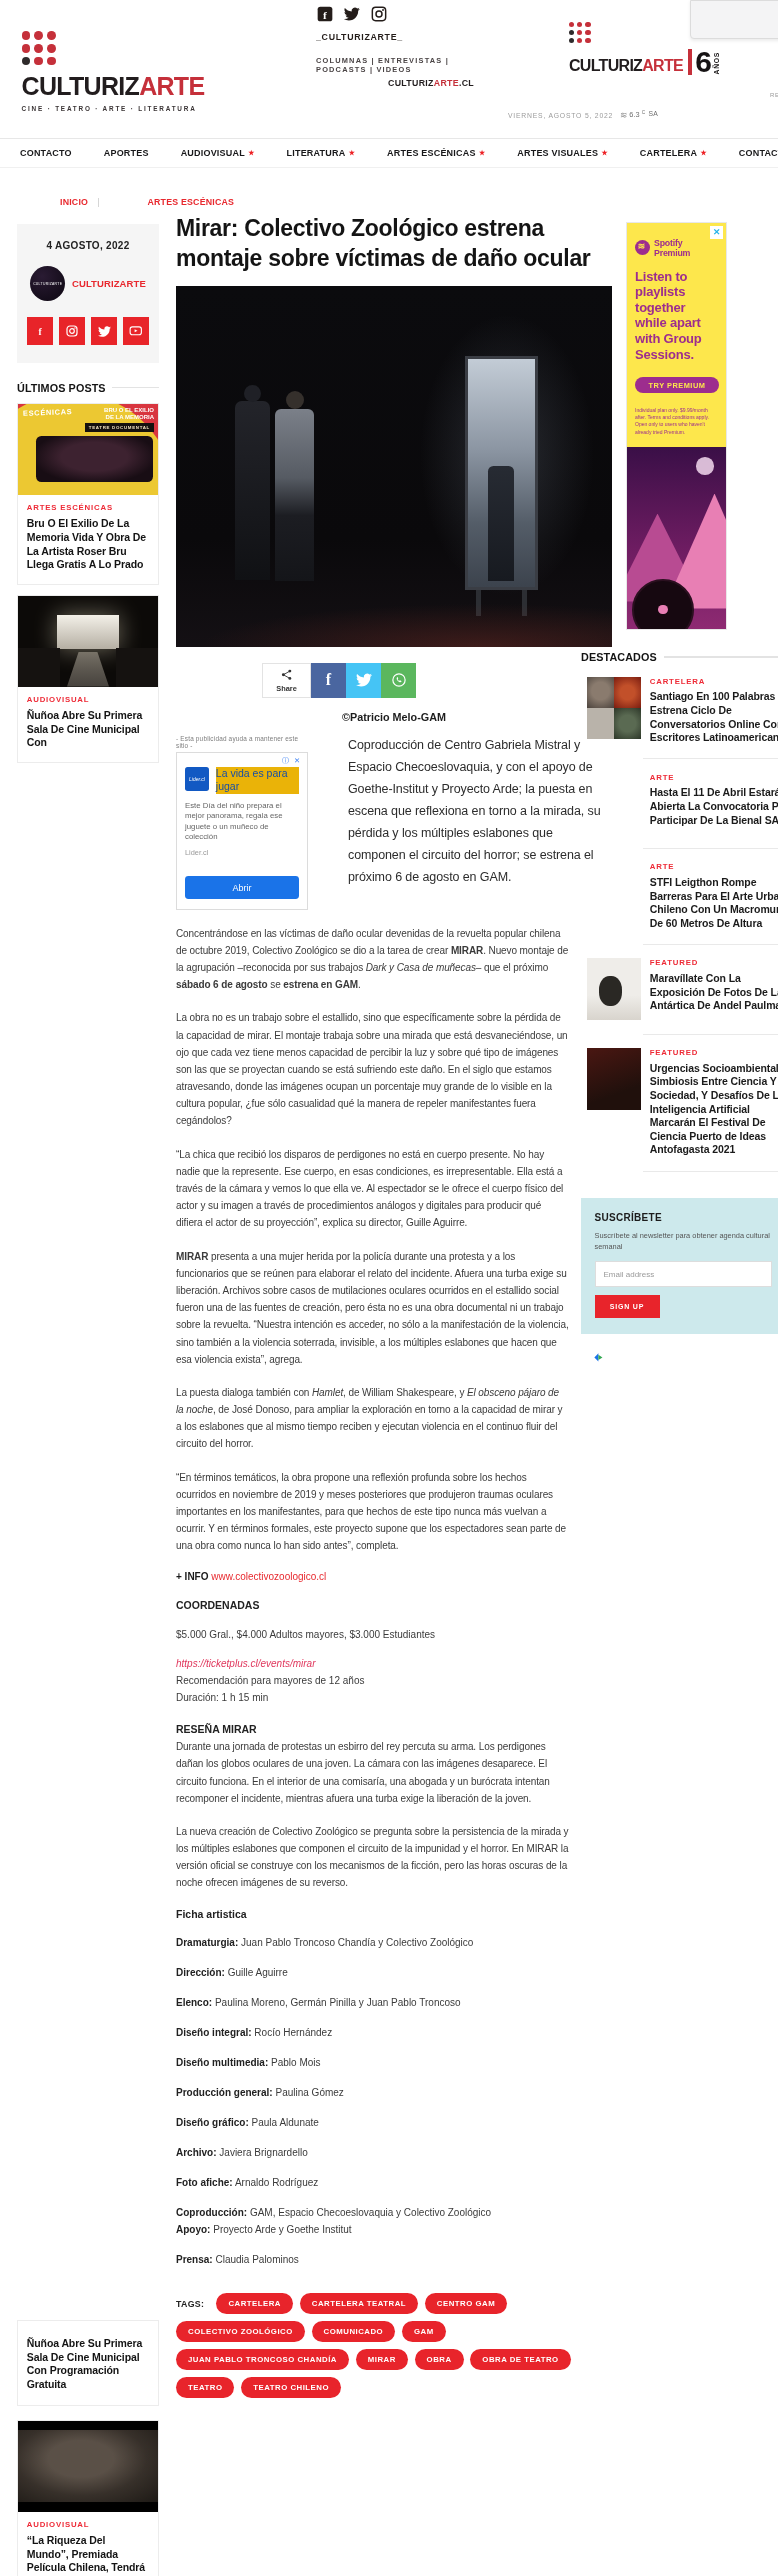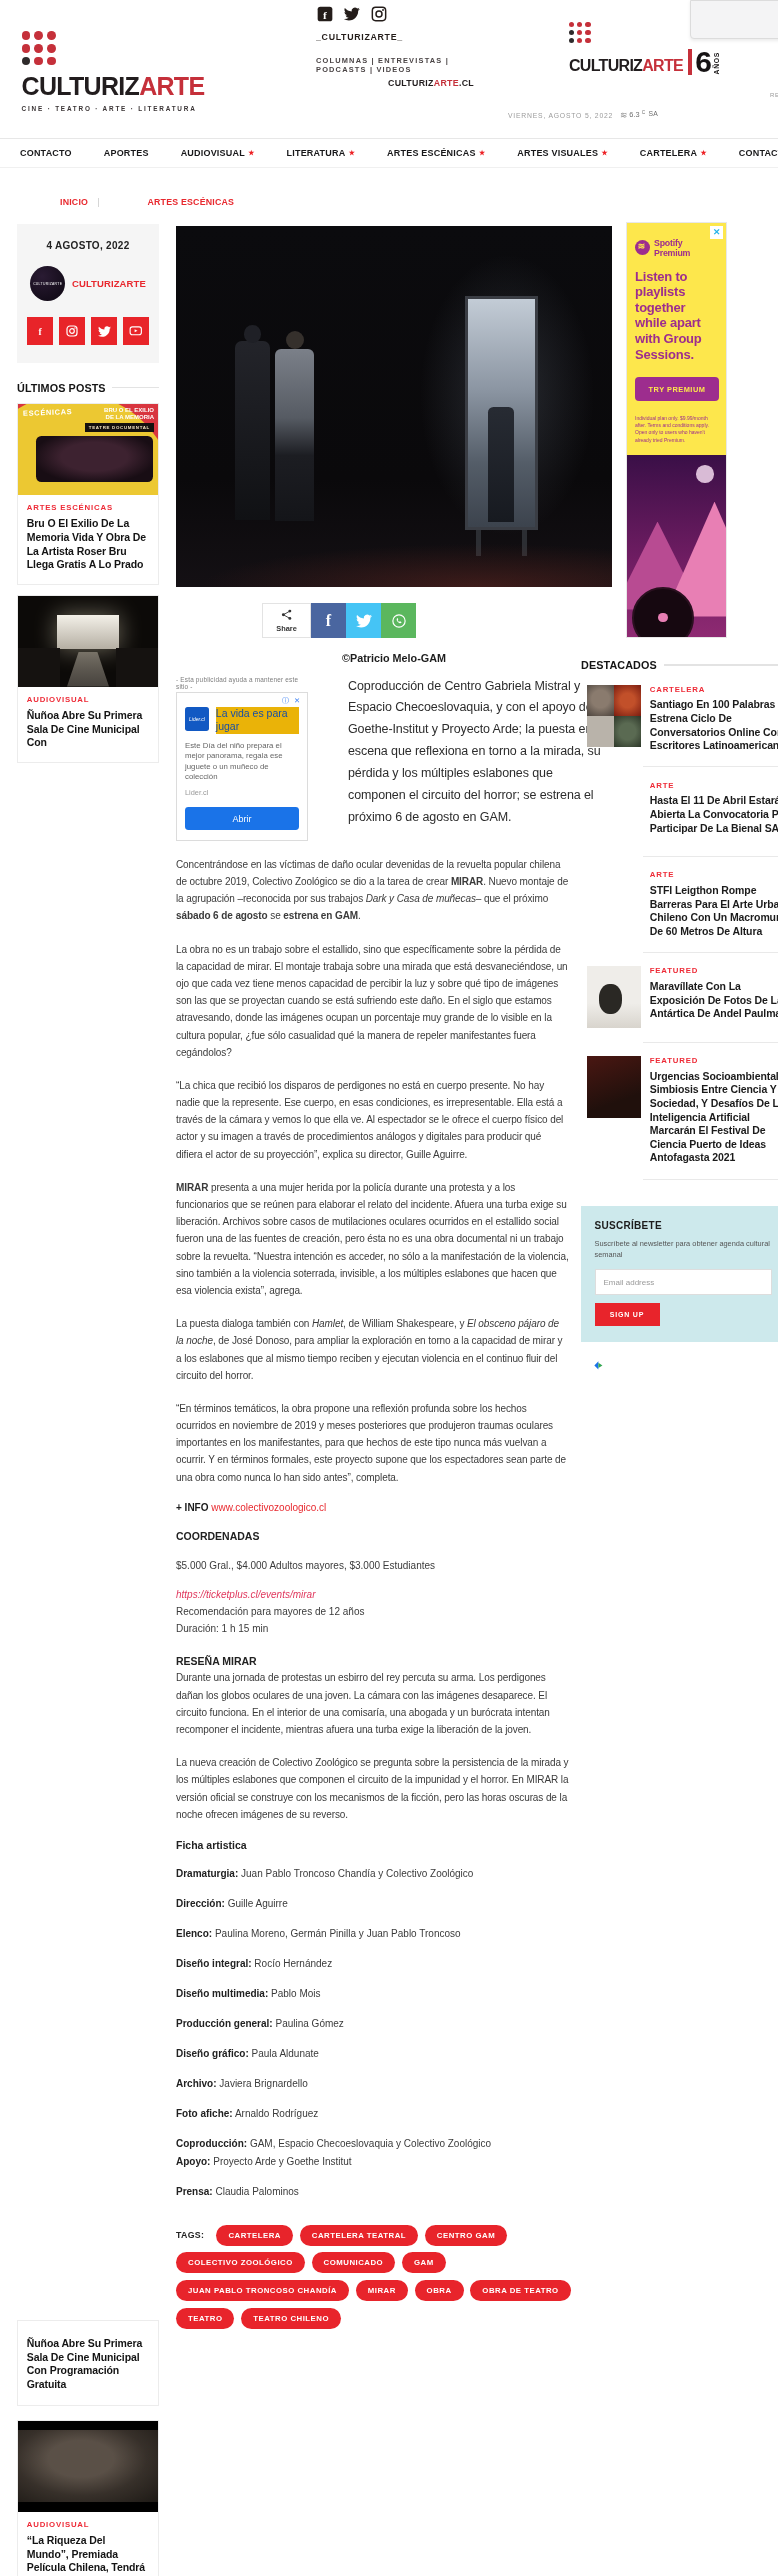--- a/index.html
+++ b/index.html
@@ -154,21 +154,21 @@
   .adbox-wrap { float:left; width:132px; }
   .ad-note { font-size:6.4px; color:#7d7d7d; letter-spacing:0.2px; margin-bottom:2.7px; }
   .adbox { border:0.7px solid #dcdcdc; background:#fff; padding:6.8px 8px 9.5px; position:relative; }
   .ad-ctrls { position:absolute; right:5.4px; top:2.7px; font-size:7.4px; color:#4285f4; letter-spacing:1.4px; cursor:pointer; }
   .ad-logo-row { display:flex; gap:6.8px; margin-top:6.8px; }
   .ad-logo { width:24px; height:24px; background:#1259c3; border-radius:2.7px; color:#fff; font-size:5px; font-style:italic;
     display:flex; align-items:center; justify-content:center; flex:0 0 auto; }
   .ad-title { font-size:10.5px; line-height:1.3; color:#174ea6; background:#eab308; box-decoration-break:clone; cursor:pointer; }
   .ad-body { margin-top:6.8px; font-size:7.8px; line-height:1.35; color:#666; }
   .ad-domain { margin-top:5.4px; font-size:7.4px; color:#999; }
-  .ad-cta { margin-top:10px; width:100%; height:23px; background:#1a73e8; color:#fff; border:none; border-radius:3.4px;
+  .ad-cta { margin-top:19px; width:100%; height:23px; background:#1a73e8; color:#fff; border:none; border-radius:3.4px;
     font-size:9px; font-family:"Liberation Sans", sans-serif; cursor:pointer; }
   .lead { margin-left:172px; width:263px; font-size:12.5px; line-height:1.75; color:#2d2d2d; letter-spacing:-0.1px; }
   .clear { clear:both; }
 
   .body-text { margin-top:15px; width:393px; }
   .body-text p { font-size:10px; line-height:1.72; color:#3b3b3b; margin-bottom:16px; letter-spacing:-0.1px; }
   .body-text .seg-b { font-weight:700; } .body-text .seg-i { font-style:italic; }
   .info-line { font-size:10px; font-weight:700; margin-bottom:17.6px; }
   .info-line a { color:#e8282e; text-decoration:none; font-weight:400; cursor:pointer; }
   .block-head { font-size:10.5px; font-weight:800; margin-bottom:2.7px; color:#222; }
@@ -189,21 +189,21 @@
   .right-col { position:absolute; left:581px; top:53px; width:216px; }
   .spotify-ad { margin-left:45px; width:101px; border:0.7px solid #e8e8e8; }
   .spotify-top { background:#fde74c; padding:9.5px 8px 10.8px; position:relative; }
   .spotify-close { position:absolute; right:2.7px; top:2.7px; width:13.5px; height:13.5px; background:#fff;
     color:#23b3e8; font-size:8.8px; font-weight:700; display:flex; align-items:center; justify-content:center; cursor:pointer; }
   .spotify-brand { display:flex; align-items:center; gap:4px; margin-top:5.4px; }
   .spotify-logo { width:15px; height:15px; border-radius:50%; background:#9d2d8e; position:relative; flex:0 0 auto; }
   .spotify-logo:before { content:"≋"; position:absolute; left:2.7px; top:0.7px; color:#fde74c; font-size:8.8px; }
   .spotify-brand span { font-size:8.8px; font-weight:800; color:#9d2d8e; letter-spacing:-0.2px; }
   .spotify-headline { margin-top:10.8px; font-size:13px; line-height:1.2; font-weight:800; color:#9d2d8e; letter-spacing:-0.2px; }
-  .spotify-cta { margin:15px auto 0; width:84px; height:24px; border-radius:4px; background:#9d2d8e; border:none;
+  .spotify-cta { margin:15px auto 0; width:84px; height:16px; border-radius:12px; background:#9d2d8e; border:none;
     color:#fde74c; font-size:7.4px; font-weight:800; letter-spacing:0.5px; display:block; cursor:pointer;
     font-family:"Liberation Sans", sans-serif; }
   .spotify-legal { margin-top:13.5px; font-size:5px; line-height:1.45; color:#9d2d8e; }
   .spotify-art { height:182px; position:relative; overflow:hidden; background:linear-gradient(180deg,#3a0f47 0%, #6d1c61 55%, #8e2a72 100%); }
   .art-moon { position:absolute; right:12px; top:10.8px; width:17.6px; height:17.6px; border-radius:50%; background:#f3d9ef; opacity:.85; }
   .art-mt1 { position:absolute; left:-13.5px; bottom:27px; width:88px; height:88px; background:#b84b92;
     clip-path:polygon(50% 0, 100% 100%, 0 100%); }
   .art-mt2 { position:absolute; left:37px; bottom:20px; width:101px; height:115px; background:#e87fb4;
     clip-path:polygon(50% 0, 100% 100%, 0 100%); }
   .art-vinyl { position:absolute; left:5.4px; bottom:-12px; width:62px; height:62px; border-radius:50%;
@@ -418,20 +418,21 @@
             <div class="movie-frame"></div>
           </div>
           <div class="card-body">
             <div class="card-cat">AUDIOVISUAL</div>
             <div class="card-title">“La Riqueza Del Mundo”, Premiada Película Chilena, Tendrá Su Estreno En SANFIC</div>
           </div>
         </div>
       </div>
 
     <div class="main-col">
+      <h1 class="article-title">Mirar: Colectivo Zoológico estrena montaje sobre víctimas de daño ocular</h1>
 
       <div class="hero">
         <div class="hero-glow"></div>
         <div class="hero-fig-a"></div>
         <div class="hero-fig-b"></div>
         <div class="hero-panel">
           <div class="hero-panel-fig"></div>
         </div>
         <div class="hero-panel-leg1"></div>
         <div class="hero-panel-leg2"></div>

